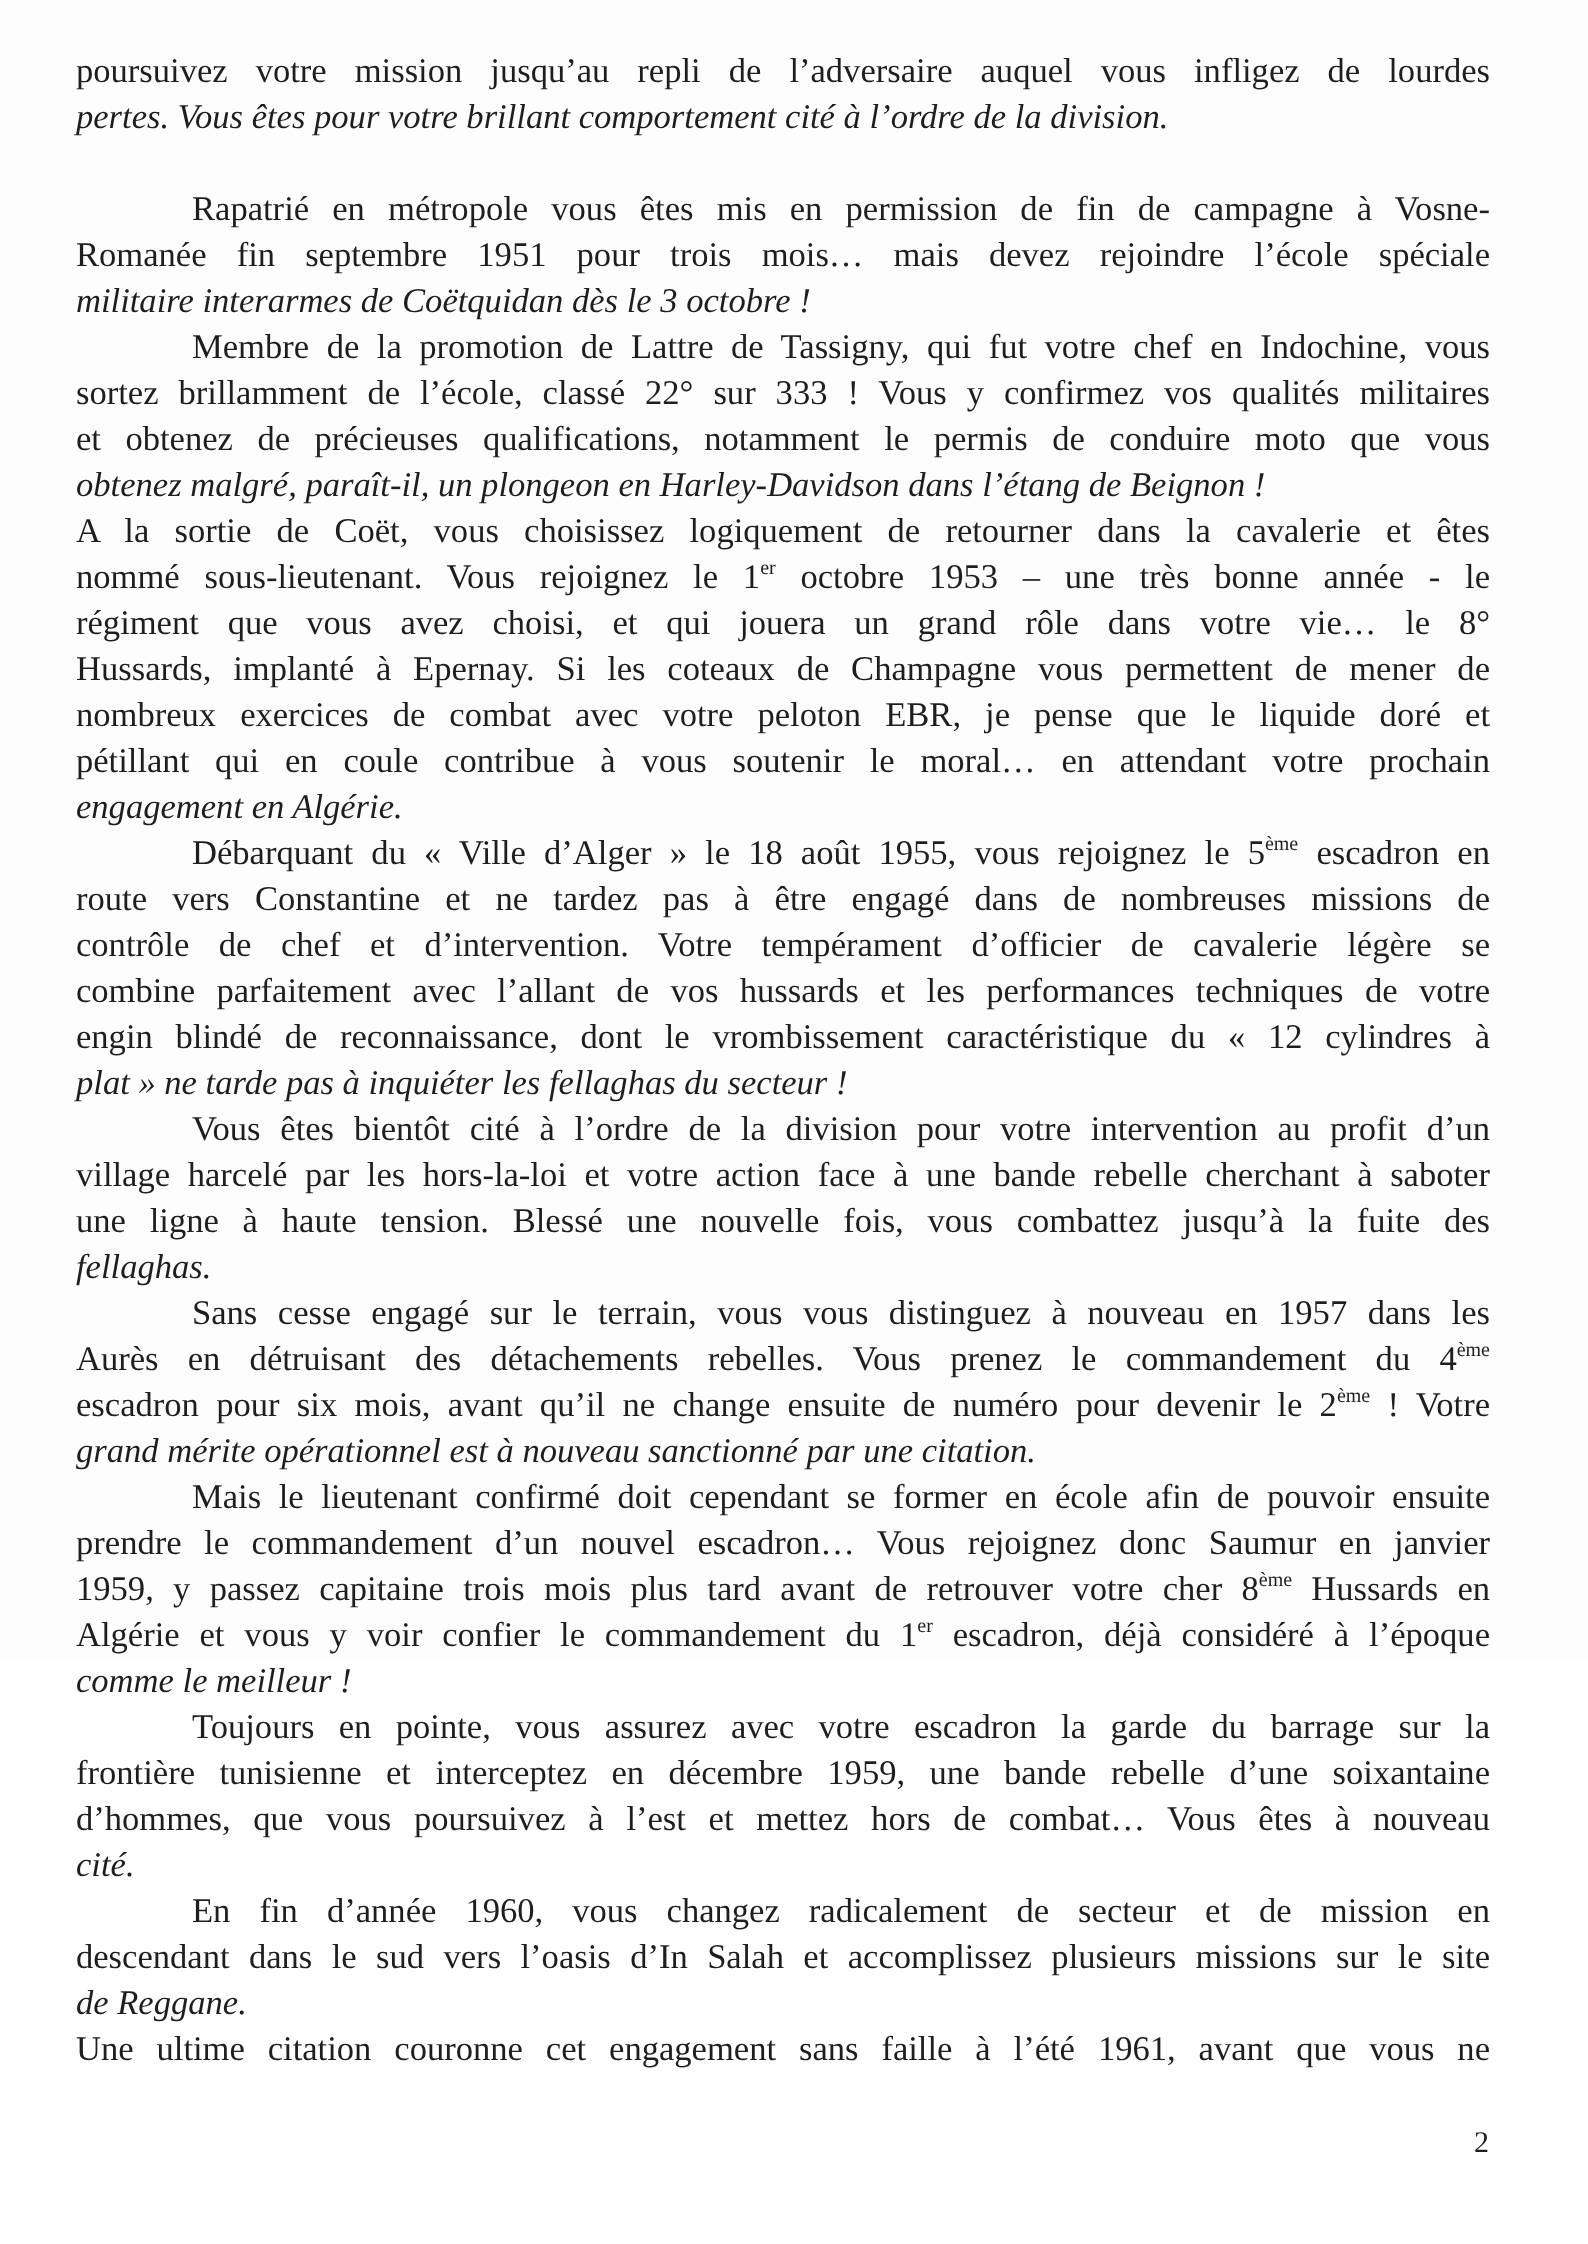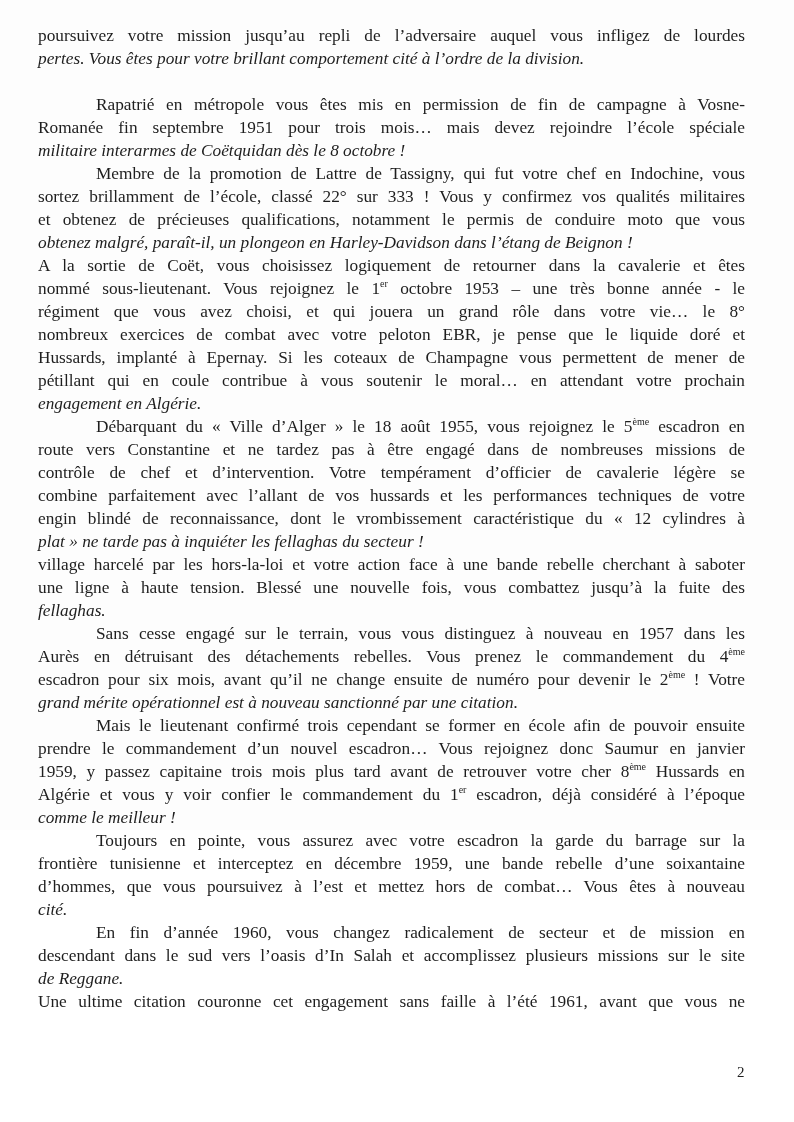--- a/index.html
+++ b/index.html
@@ -31,58 +31,59 @@
 <div class="page">
   <div class="text" id="text">
       <div>
         <span class="line">poursuivez votre mission jusqu’au repli de l’adversaire auquel vous infligez de lourdes</span>
         <span class="line last">pertes. Vous êtes pour votre brillant comportement cité à l’ordre de la division.</span>
       </div>
       <div class="gap"></div>
       <div>
         <span class="line indent">Rapatrié en métropole vous êtes mis en permission de fin de campagne à Vosne-</span>
         <span class="line">Romanée fin septembre 1951 pour trois mois… mais devez rejoindre l’école spéciale</span>
-        <span class="line last">militaire interarmes de Coëtquidan dès le 8 octobre !</span>
+        <span class="line last">militaire interarmes de Coëtquidan dès le 3 octobre !</span>
       </div>
       <div>
         <span class="line indent">Membre de la promotion de Lattre de Tassigny, qui fut votre chef en Indochine, vous</span>
         <span class="line">sortez brillamment de l’école, classé 22° sur 333 ! Vous y confirmez vos qualités militaires</span>
         <span class="line">et obtenez de précieuses qualifications, notamment le permis de conduire moto que vous</span>
         <span class="line last">obtenez malgré, paraît-il, un plongeon en Harley-Davidson dans l’étang de Beignon !</span>
       </div>
       <div>
         <span class="line">A la sortie de Coët, vous choisissez logiquement de retourner dans la cavalerie et êtes</span>
         <span class="line">nommé sous-lieutenant. Vous rejoignez le 1<sup>er</sup> octobre 1953 – une très bonne année - le</span>
         <span class="line">régiment que vous avez choisi, et qui jouera un grand rôle dans votre vie… le 8°</span>
+        <span class="line">Hussards, implanté à Epernay. Si les coteaux de Champagne vous permettent de mener de</span>
         <span class="line">nombreux exercices de combat avec votre peloton EBR, je pense que le liquide doré et</span>
-        <span class="line">Hussards, implanté à Epernay. Si les coteaux de Champagne vous permettent de mener de</span>
         <span class="line">pétillant qui en coule contribue à vous soutenir le moral… en attendant votre prochain</span>
         <span class="line last">engagement en Algérie.</span>
       </div>
       <div>
         <span class="line indent">Débarquant du « Ville d’Alger »  le 18 août 1955, vous rejoignez le 5<sup>ème</sup> escadron en</span>
         <span class="line">route vers Constantine et ne tardez pas à être engagé dans de nombreuses missions de</span>
         <span class="line">contrôle de chef et d’intervention. Votre tempérament d’officier de cavalerie légère se</span>
         <span class="line">combine parfaitement avec l’allant de vos hussards et les performances techniques de votre</span>
         <span class="line">engin blindé de reconnaissance, dont le vrombissement caractéristique du « 12 cylindres à</span>
         <span class="line last">plat » ne tarde pas à inquiéter les fellaghas du secteur !</span>
       </div>
       <div>
+        <span class="line indent">Vous êtes bientôt cité à l’ordre de la division pour votre intervention au profit d’un</span>
         <span class="line">village harcelé par les hors-la-loi et votre action face à une bande rebelle cherchant à saboter</span>
         <span class="line">une ligne à haute tension. Blessé une nouvelle fois, vous combattez jusqu’à la fuite des</span>
         <span class="line last">fellaghas.</span>
       </div>
       <div>
         <span class="line indent">Sans cesse engagé sur le terrain, vous vous distinguez à nouveau en 1957 dans les</span>
         <span class="line">Aurès en détruisant des détachements rebelles. Vous prenez le commandement du 4<sup>ème</sup></span>
         <span class="line">escadron pour six mois, avant qu’il ne change ensuite de numéro pour devenir le 2<sup>ème</sup> ! Votre</span>
         <span class="line last">grand mérite opérationnel est à nouveau sanctionné par une citation.</span>
       </div>
       <div>
-        <span class="line indent">Mais le lieutenant confirmé trois cependant se former en école afin de pouvoir ensuite</span>
+        <span class="line indent">Mais le lieutenant confirmé doit cependant se former en école afin de pouvoir ensuite</span>
         <span class="line">prendre le commandement d’un nouvel escadron… Vous rejoignez donc Saumur en janvier</span>
         <span class="line">1959, y passez capitaine trois mois plus tard avant de retrouver votre cher 8<sup>ème</sup> Hussards en</span>
         <span class="line">Algérie et vous y voir confier le commandement du 1<sup>er</sup> escadron, déjà considéré à l’époque</span>
         <span class="line last">comme le meilleur !</span>
       </div>
       <div>
         <span class="line indent">Toujours en pointe, vous assurez avec votre escadron la garde du barrage sur la</span>
         <span class="line">frontière tunisienne et interceptez en décembre 1959, une bande rebelle d’une soixantaine</span>
         <span class="line">d’hommes, que vous poursuivez à l’est et mettez hors de combat… Vous êtes à nouveau</span>
         <span class="line last">cité.</span>

